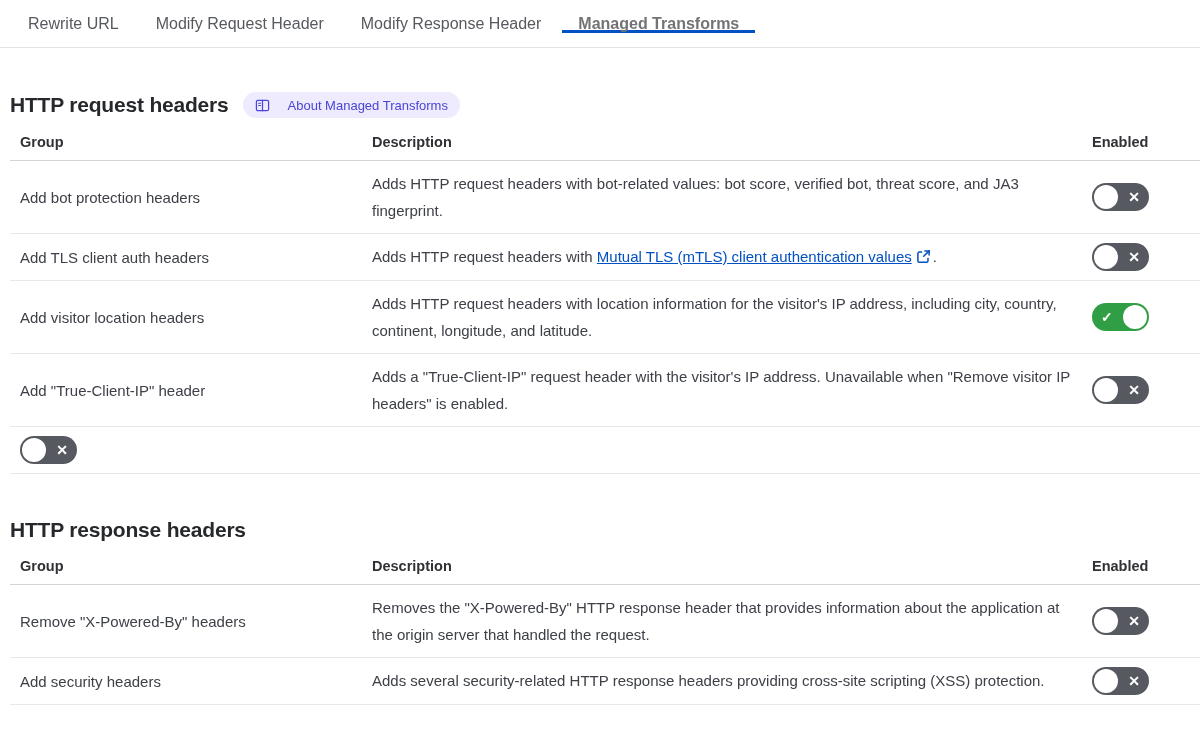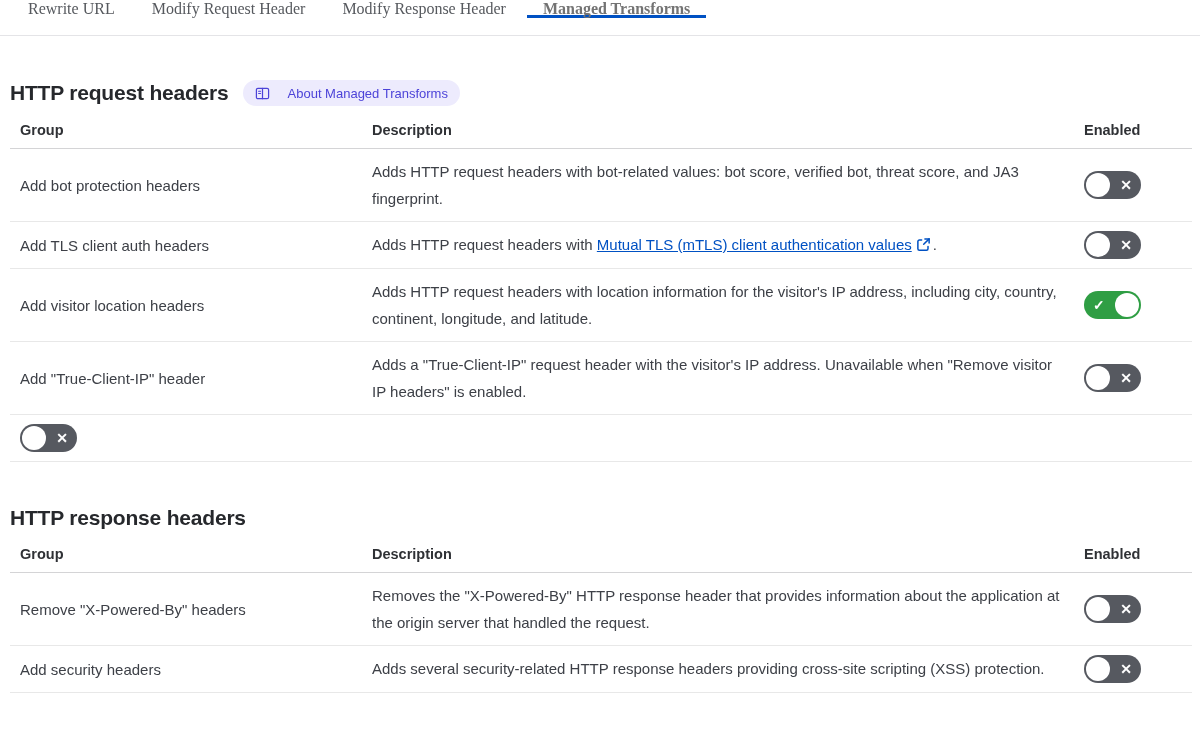--- a/index.html
+++ b/index.html
@@ -8,46 +8,45 @@
     font-family: "Liberation Sans", "DejaVu Sans", sans-serif;
     color: #3d4047;
     width: 1200px;
     height: 742px;
     overflow: hidden;
   }
 
   
   .tabbar {
     display:flex;
-    align-items:flex-start;
-    height:36px;
+    align-items:center;
+    height:48px;
     border-bottom:1px solid var(--border-light, #e4e4e7);
     padding-left:12px;
     gap:5px;
-    font-family:Liberation Serif, serif;
   }
   .tab {
     appearance:none;
     background:none;
     border:none;
     font-family:inherit;
     font-size:16px;
     color:#56595e;
     padding:0 16px;
     cursor:pointer;
     white-space:nowrap;
   }
   .tab.active {
     color:#737373;
     font-weight:600;
     box-shadow: inset 0 -3px 0 var(--accent-blue, #0051c3);
   }
 
   
-  .content { padding:0 8px 0 10px; }
+  .content { padding:0 0 0 10px; }
 
   .sec-head {
     display:flex;
     align-items:center;
     gap:14px;
     margin:44px 0 13px 0;
   }
   .sec-title {
     margin:0;
     font-size:21px;

